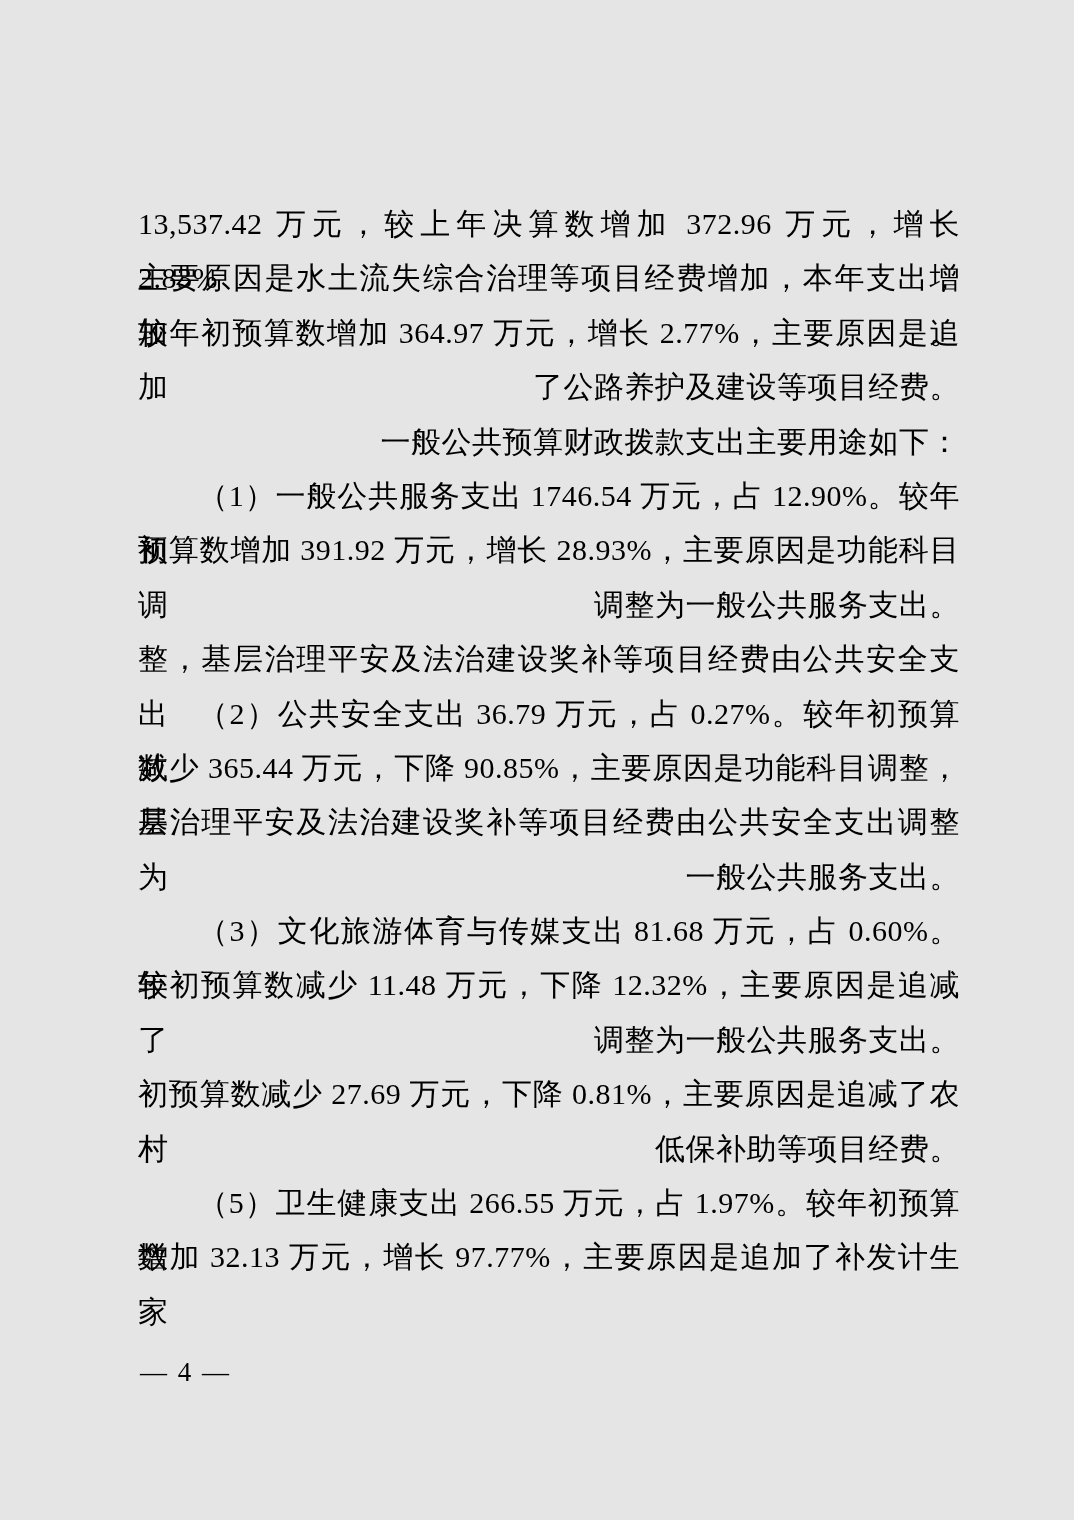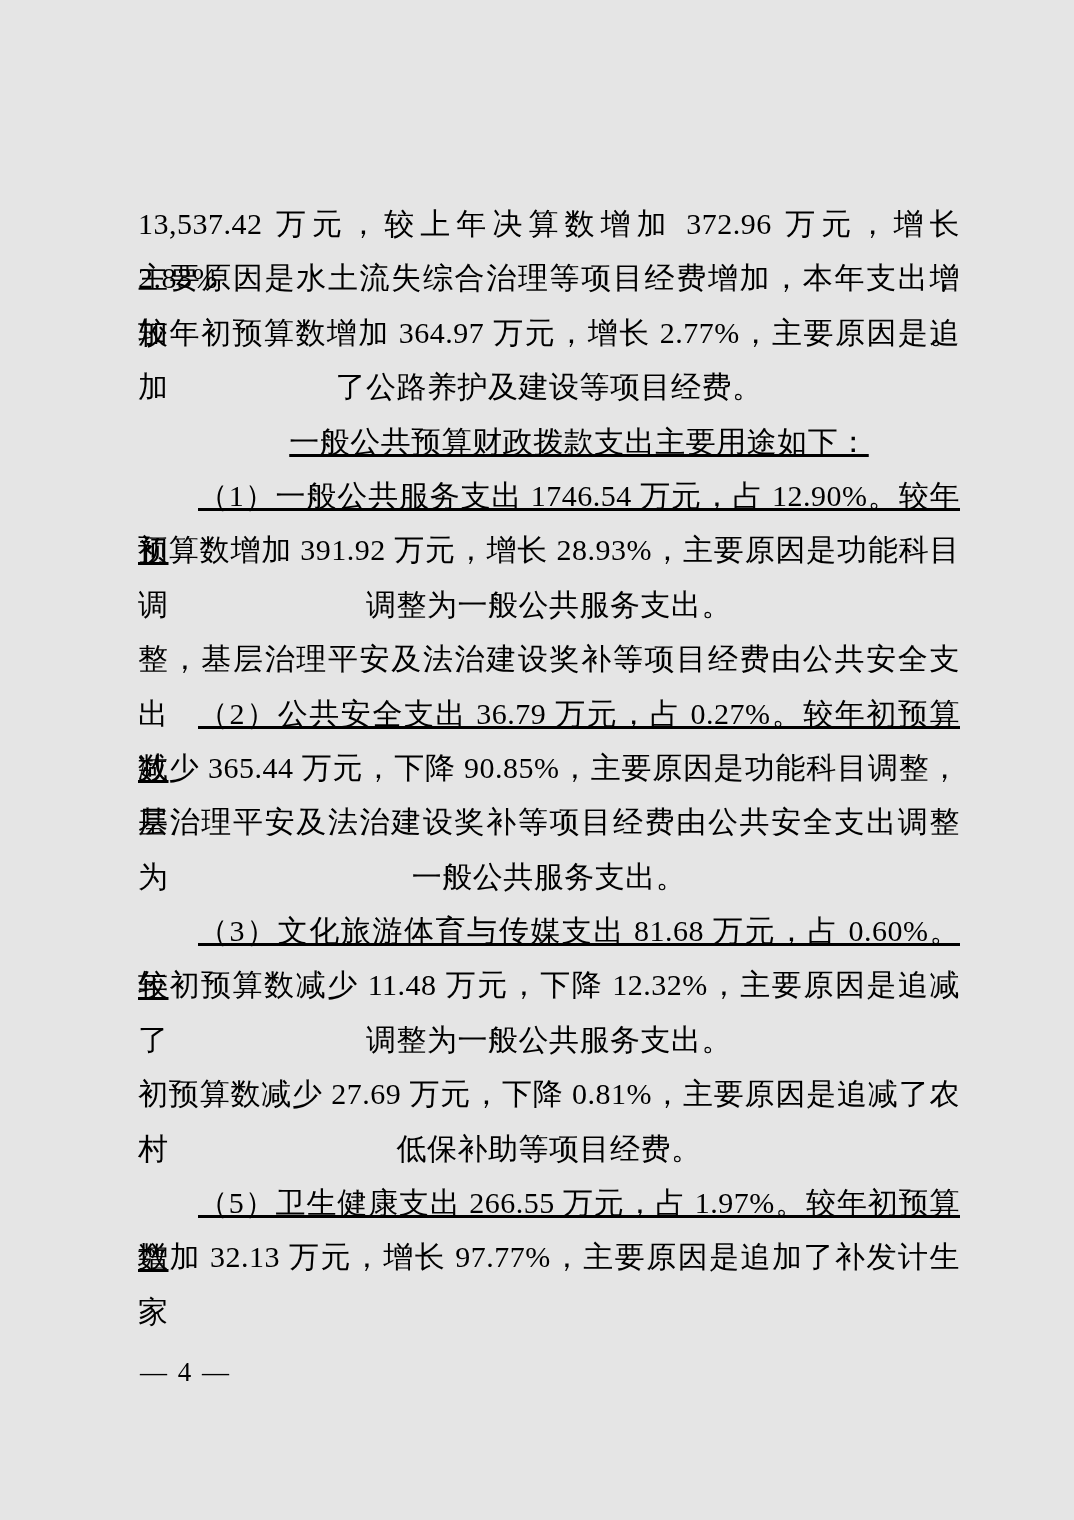--- a/index.html
+++ b/index.html
@@ -25,30 +25,29 @@
     left: 138px;
     top: 197px;
     width: 822px;
   }
   .para { margin: 0; padding: 0; }
   .line {
     font-size: 30px;
     height: 54.4px;
     line-height: 54.4px;
     letter-spacing: 0.5px;
-    text-align: center;
+    text-align: right;
   }
   .line.justify {
     text-align: justify;
     text-align-last: justify;
     text-justify: inter-character;
   }
   .line.indent {
     text-indent: 2em;
-    text-decoration: underline;
   }
   .footer {
     position: absolute;
     left: 140px;
     top: 1352px;
     font-size: 27px;
     line-height: 40px;
     letter-spacing: 2px;
   }
 </style>

